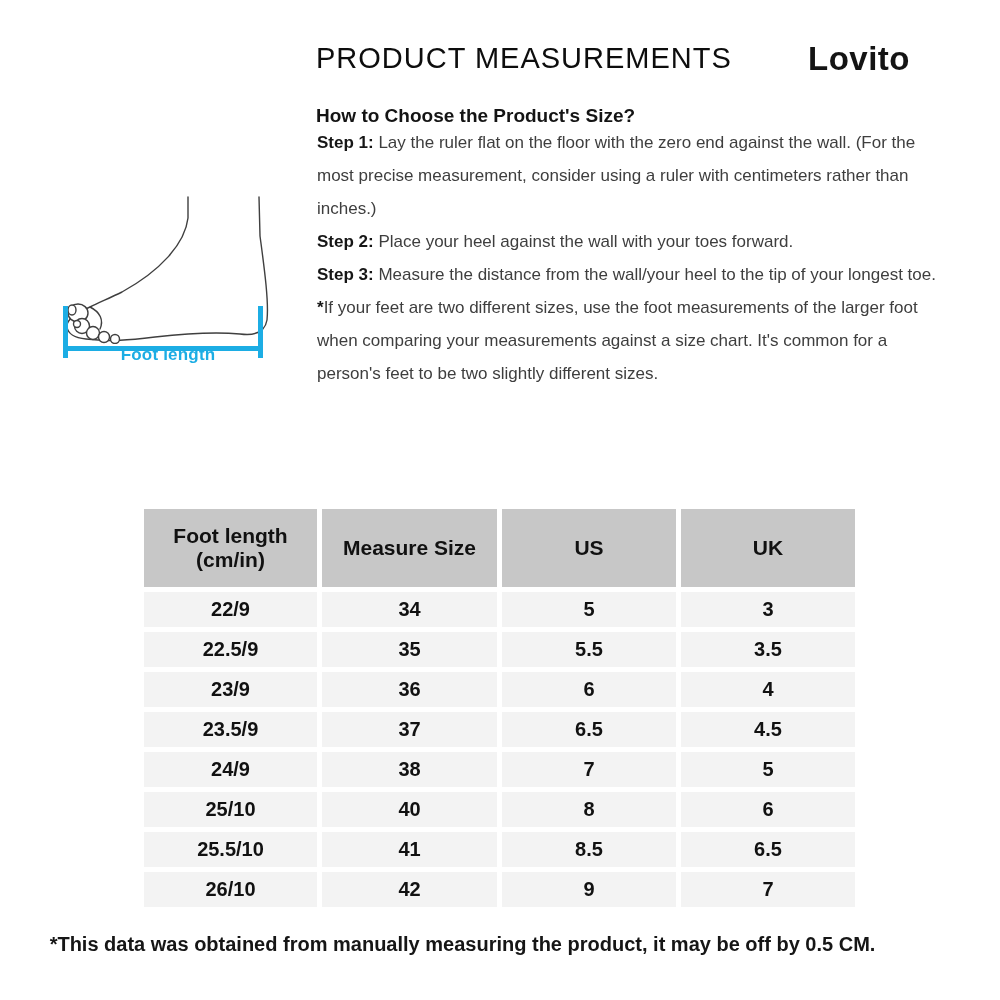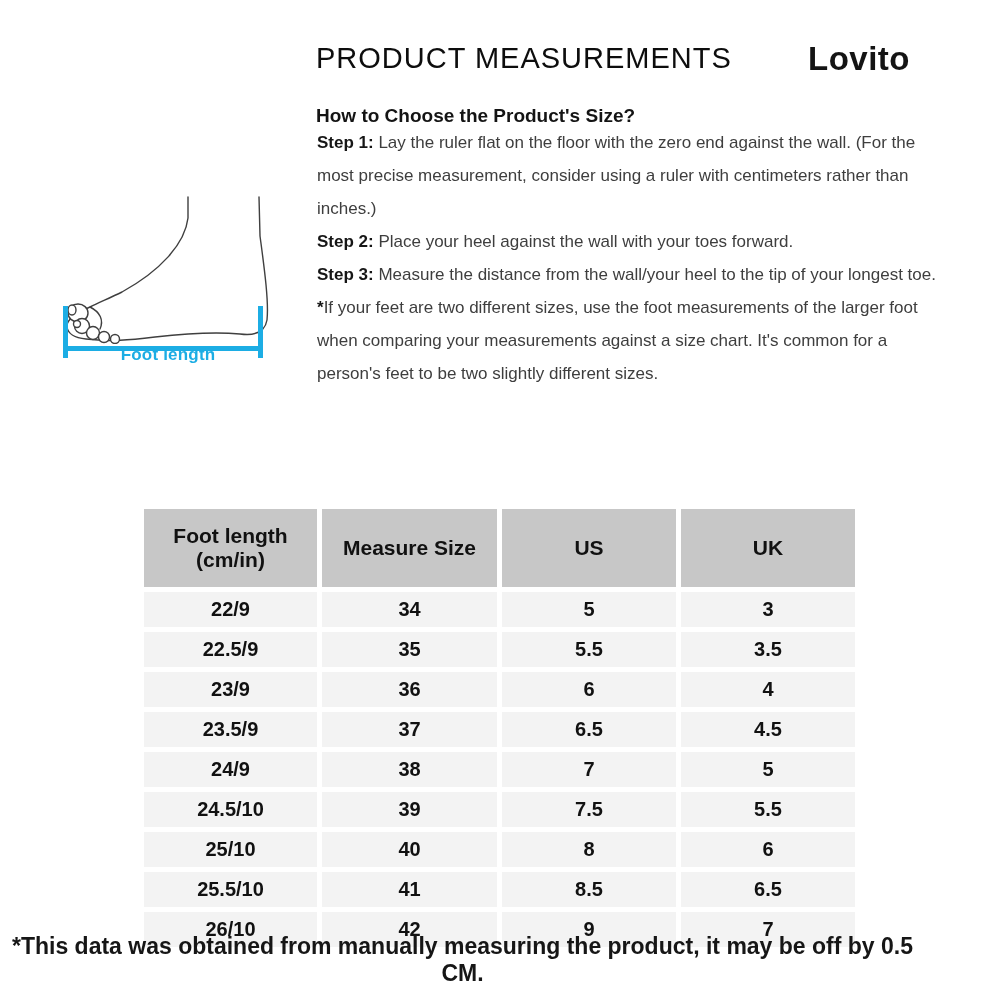--- a/index.html
+++ b/index.html
@@ -69,21 +69,21 @@
   }
   .size-table td{
     background:var(--row-bg);height:35px;
     font-size:20px;font-weight:700;color:#111;
     text-align:center;vertical-align:middle;padding:0 4px;
   }
 
   
   .footnote{
     position:absolute;left:0;top:933px;width:925px;margin:0;
-    text-align:center;font-size:23px;font-weight:700;color:#161616;
+    text-align:center;font-size:20px;font-weight:700;color:#161616;
   }
 </style>
 </head>
 <body>
 
 <div class="page">
 
   <h1 class="title">PRODUCT MEASUREMENTS</h1>
   <div class="brand">Lovito</div>
 
@@ -164,26 +164,20 @@
           <td>6.5</td>
           <td>4.5</td>
         </tr>
         <tr>
           <td>24/9</td>
           <td>38</td>
           <td>7</td>
           <td>5</td>
         </tr>
         <tr>
-          <td>24.5/10</td>
-          <td>39</td>
-          <td>7.5</td>
-          <td>5.5</td>
-        </tr>
-        <tr>
           <td>25/10</td>
           <td>40</td>
           <td>8</td>
           <td>6</td>
         </tr>
         <tr>
           <td>25.5/10</td>
           <td>41</td>
           <td>8.5</td>
           <td>6.5</td>

